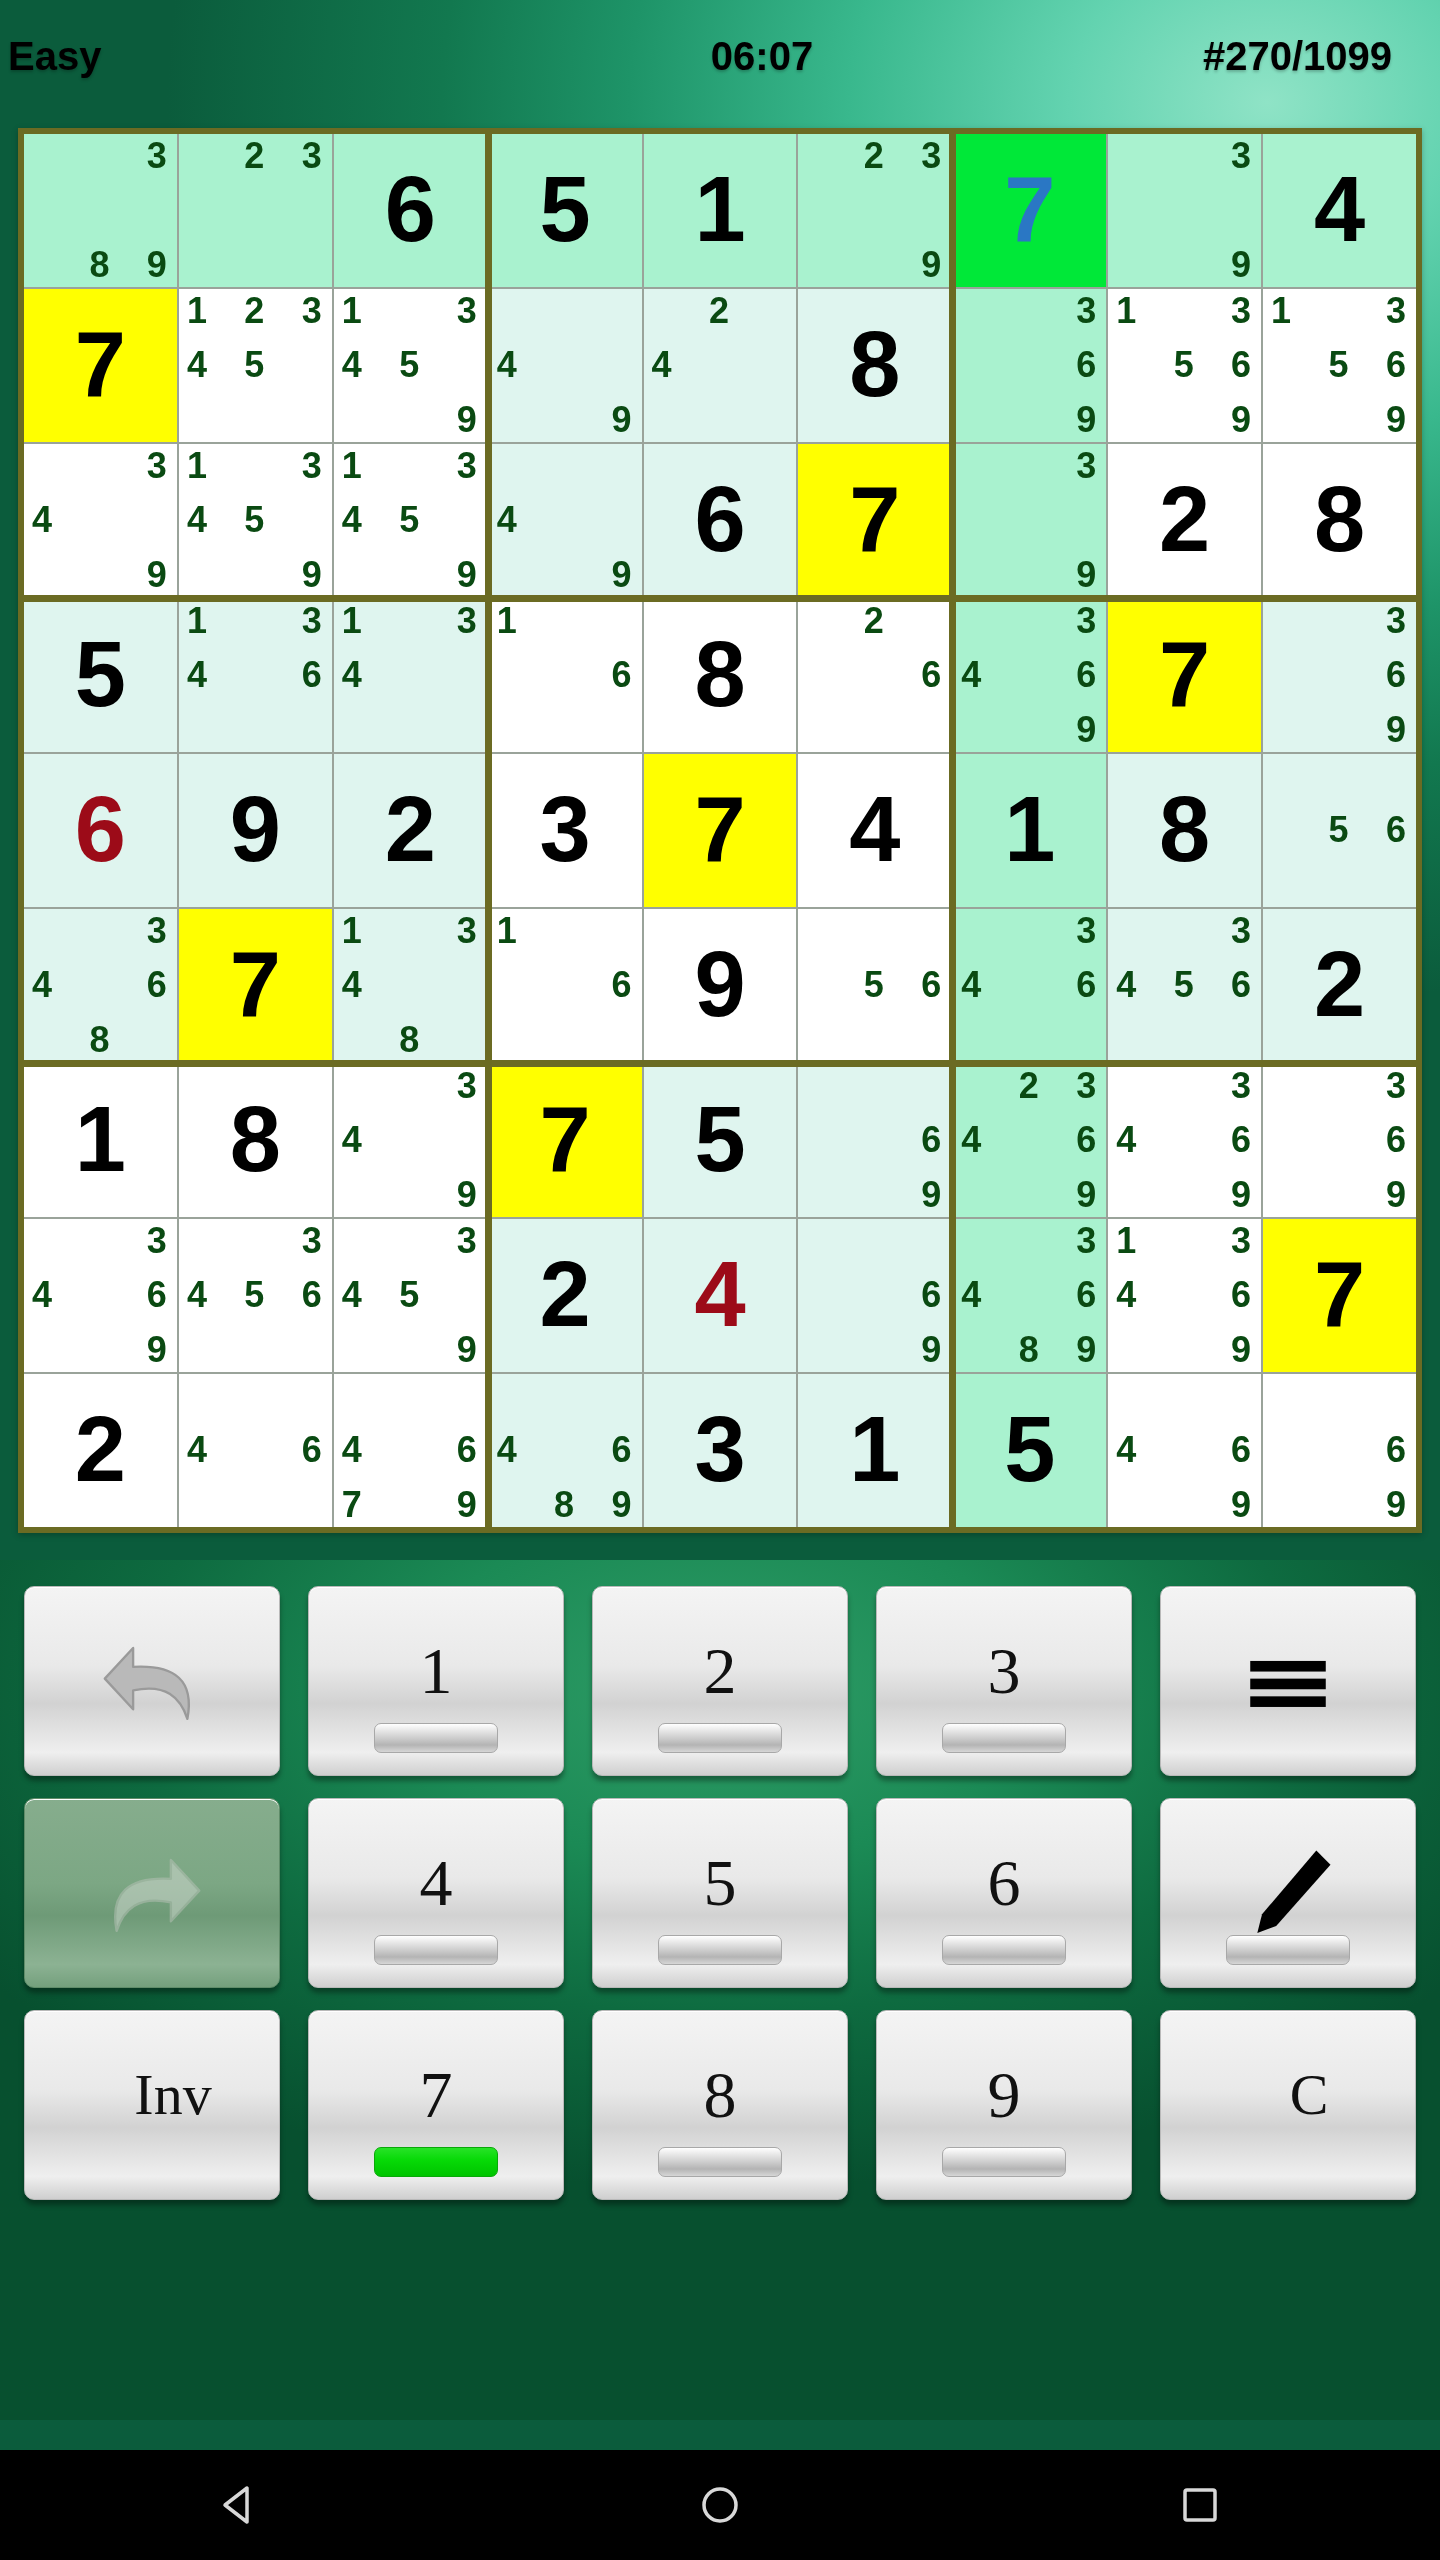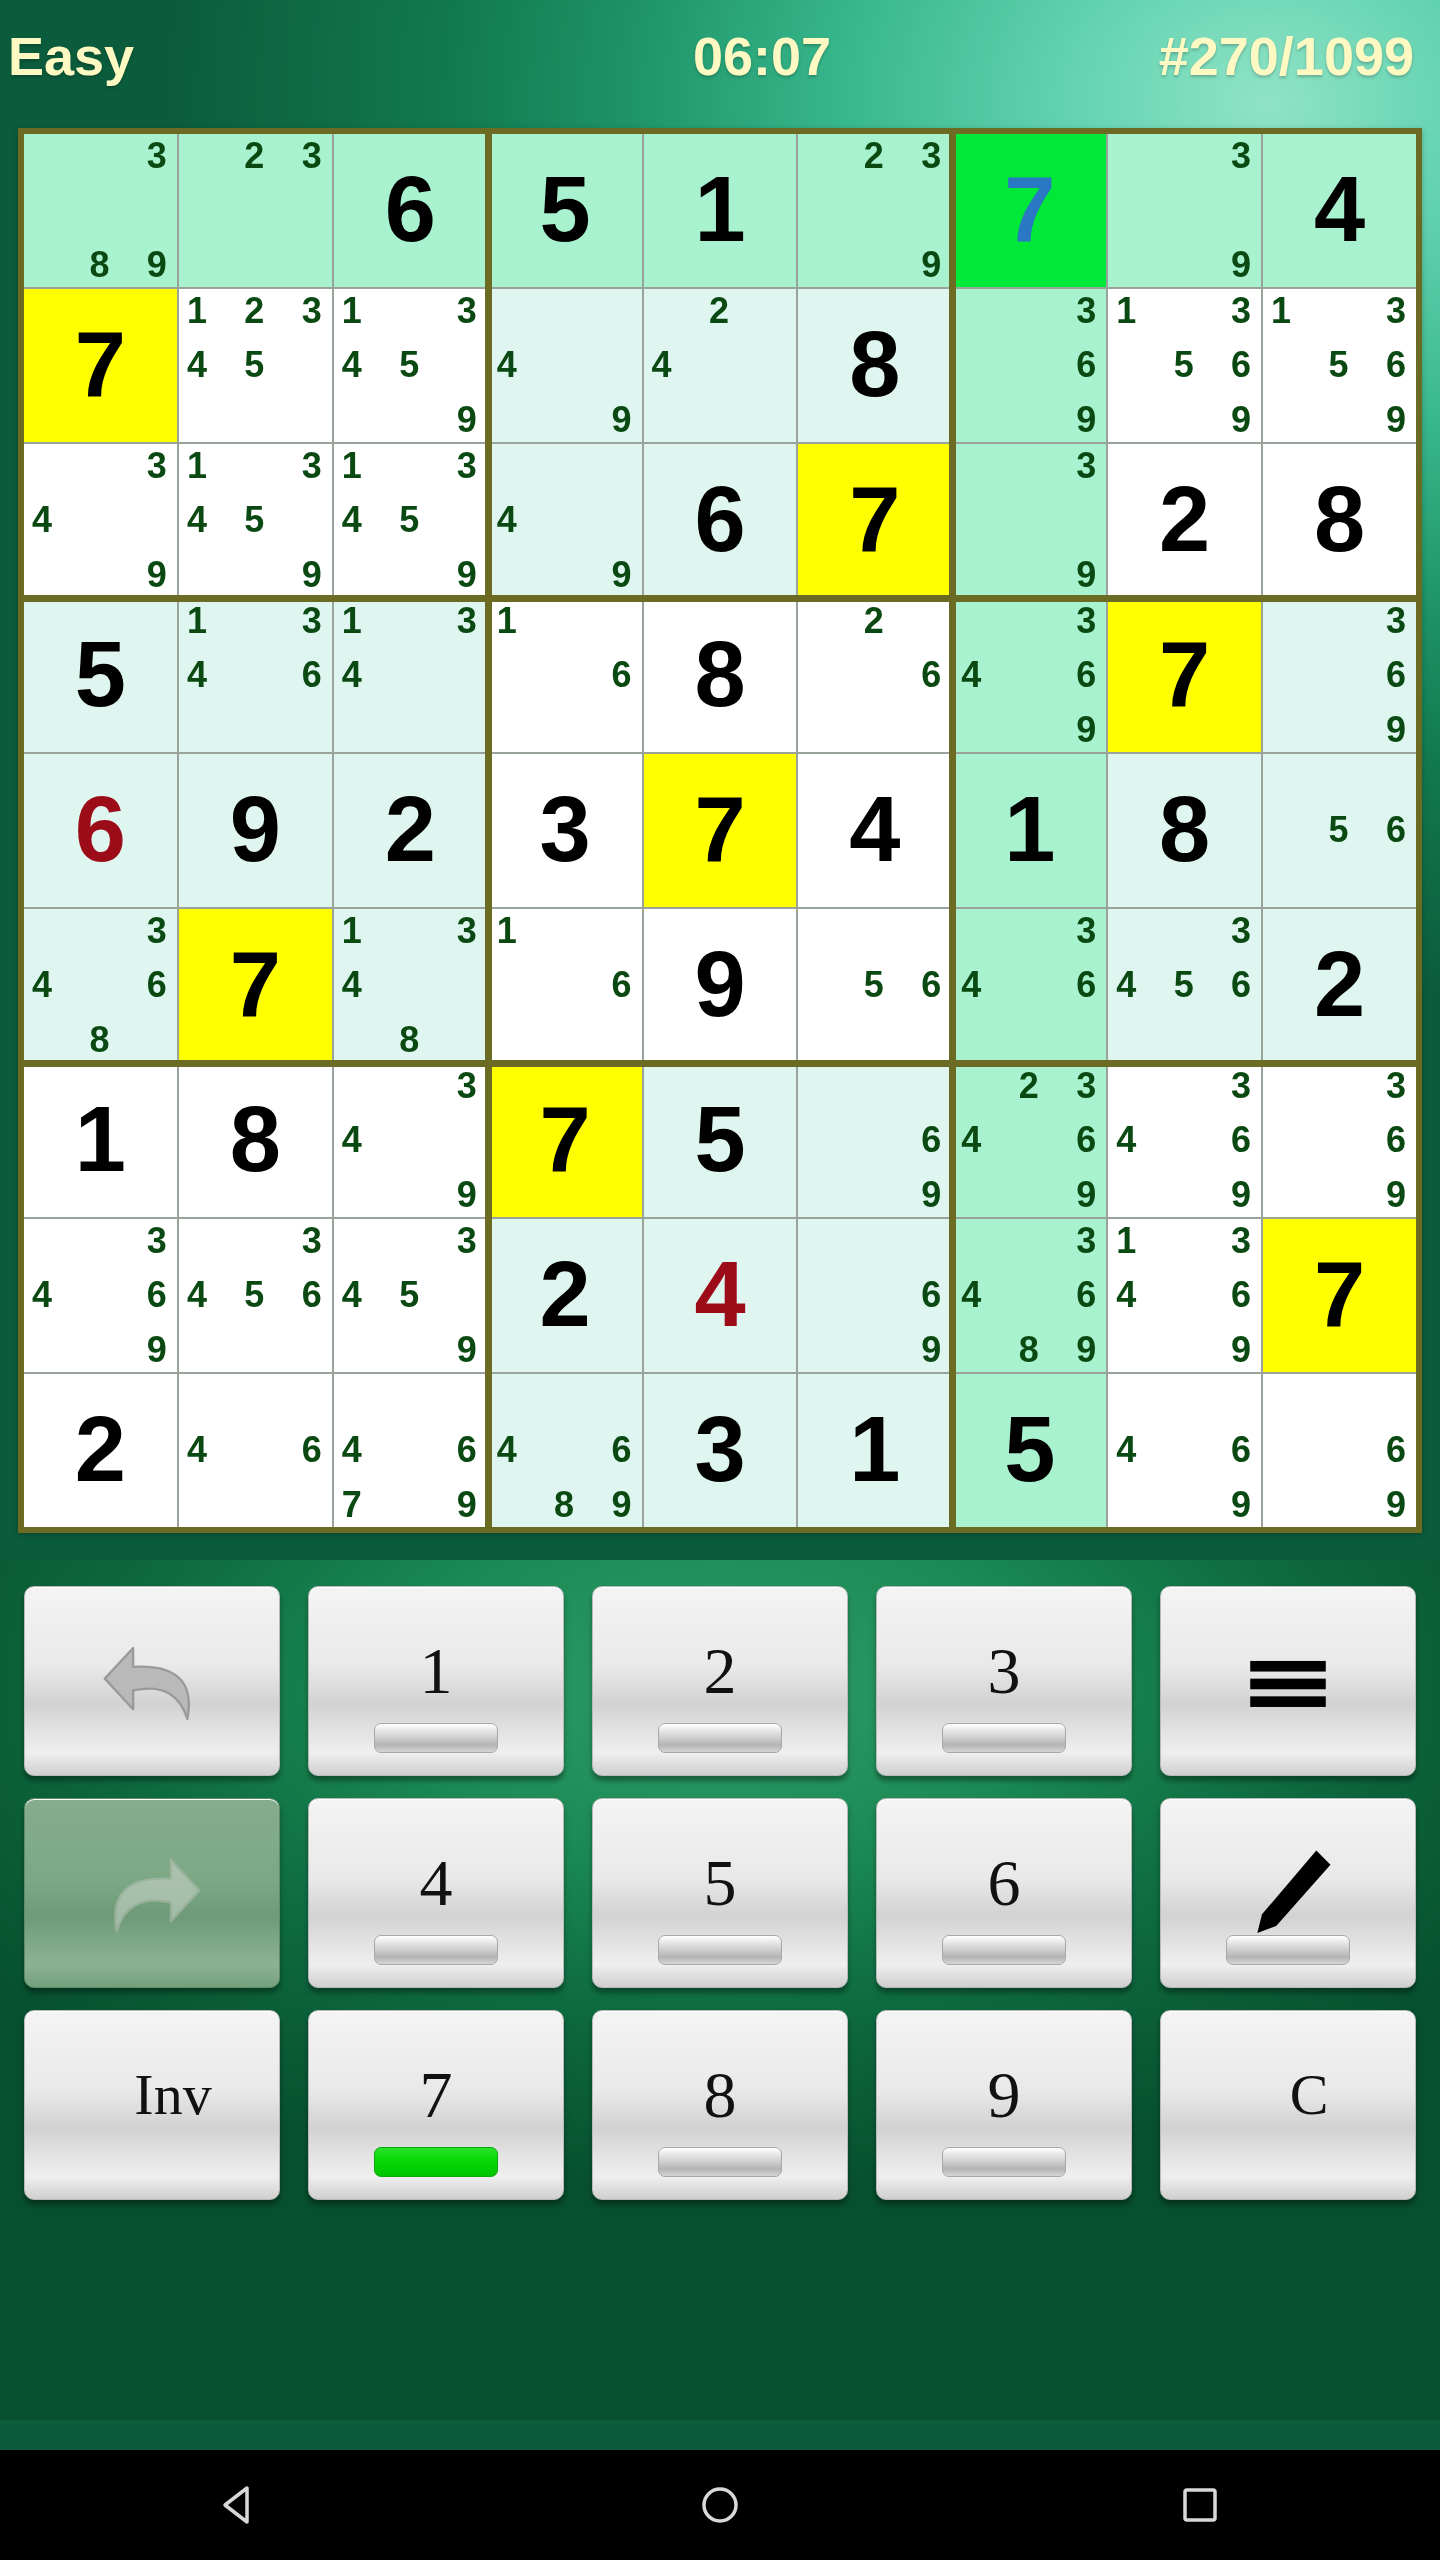--- a/index.html
+++ b/index.html
@@ -26,29 +26,29 @@
     background: radial-gradient(ellipse 900px 500px at 50% 15%, #2f9d67 0%, #1b8a55 35%, #0e6b40 65%, #07502f 100%);
     z-index: 0;
   }
 
   #app { position: absolute; inset: 0; z-index: 2; }
 
   
   .header {
     position: absolute; left: 0; top: 0; width: 1420px; height: 112px;
     display: flex; align-items: center;
-    color: #fef9c3;
+    color: #000000;
     font-weight: bold;
-    font-size: 54px;
+    font-size: 40px;
     letter-spacing: 0px;
     text-shadow: 0 2px 3px rgba(0,0,0,0.22);
   }
   .hdr-left  { position:absolute; left: 8px;  }
   .hdr-mid   { position:absolute; left: 0; width:1440px; text-align:center;margin-left:42px; }
-  .hdr-right { position:absolute; right: 6px; }
+  .hdr-right { position:absolute; right: 28px; }
 
   
   .board-wrap {
     position: absolute; left: 18px; top: 128px;
     width: 1404px; height: 1405px;
     background: #6b6b23;
     padding: 6px;
     box-shadow: 0 2px 6px rgba(0,0,0,0.25);
   }
   .board {

